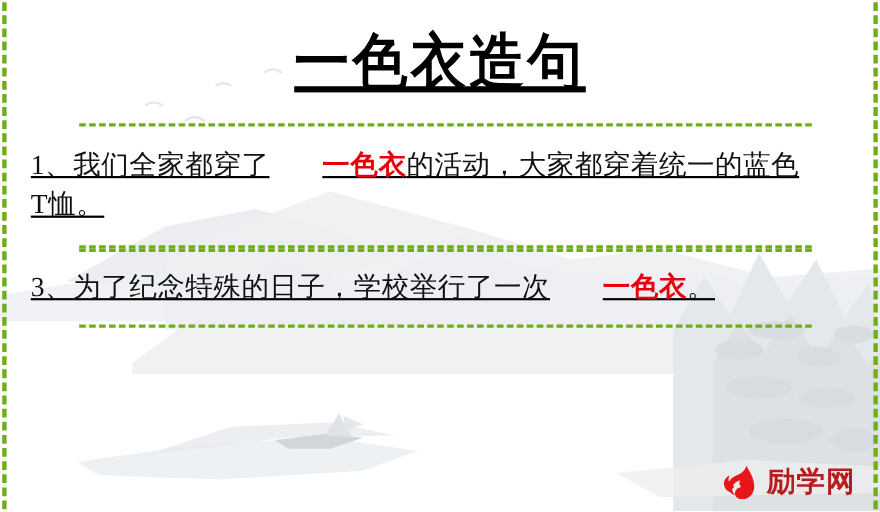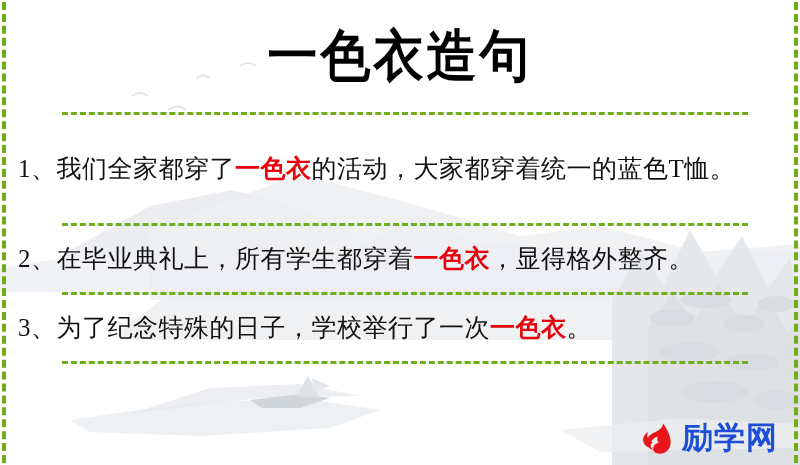--- a/index.html
+++ b/index.html
@@ -39,21 +39,22 @@
     pointer-events: none;
   }
 
   
   .content {
     position: relative;
     z-index: 2;
     width: 800px;
     height: 465px;
     box-sizing: border-box;
-    padding: 0 18px;
+    padding: 0 28px;
+    text-decoration: underline;
   }
 
   .title-band {
     height: 112px;
     display: flex;
     align-items: center;
     justify-content: center;
     box-sizing: border-box;
   }
   .title {
@@ -86,42 +87,43 @@
   .sentence {
     font-family: "Liberation Serif", "DejaVu Serif", serif;
     font-size: 25px;
     line-height: 1.45;
     color: #111111;
     letter-spacing: 0.5px;
   }
   .kw {
     color: #e8000b;
     font-weight: bold;
+    margin-left: 48px;
   }
 
   
   .logo {
     position: absolute;
     right: 22px;
     bottom: 8px;
     display: flex;
     align-items: center;
     gap: 6px;
     z-index: 4;
   }
   .logo-mark {
     width: 40px;
     height: 40px;
     flex: 0 0 auto;
   }
   .logo-text {
     font-family: "Liberation Sans", "DejaVu Sans", sans-serif;
     font-weight: bold;
-    font-size: 31px;
-    color: #1d4ed8;
+    font-size: 26px;
+    color: #b91c1c;
     letter-spacing: 1px;
     line-height: 1;
   }
 </style>
 </head>
 <body>
 
 <div id="page">
 
   <div class="wm" style="left:0; top:0; width:800px; height:465px;">
@@ -178,25 +180,20 @@
     <div class="sep"></div>
 
     <div class="row row-1">
       <div class="sentence">
         <span>1、</span><span>我们全家都穿了</span><span class="kw">一色衣</span><span>的活动，大家都穿着统一的蓝色T恤。</span>
       </div>
     </div>
 
     <div class="sep"></div>
 
-    <div class="row row-2">
-      <div class="sentence">
-        <span>2、</span><span>在毕业典礼上，所有学生都穿着</span><span class="kw">一色衣</span><span>，显得格外整齐。</span>
-      </div>
-    </div>
 
     <div class="sep"></div>
 
     <div class="row row-3">
       <div class="sentence">
         <span>3、</span><span>为了纪念特殊的日子，学校举行了一次</span><span class="kw">一色衣</span><span>。</span>
       </div>
     </div>
 
     <div class="sep"></div>

